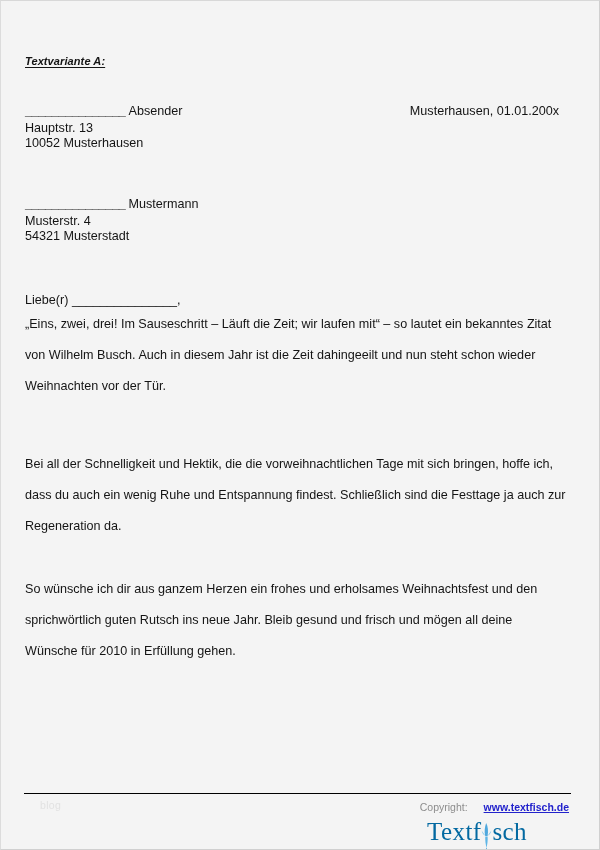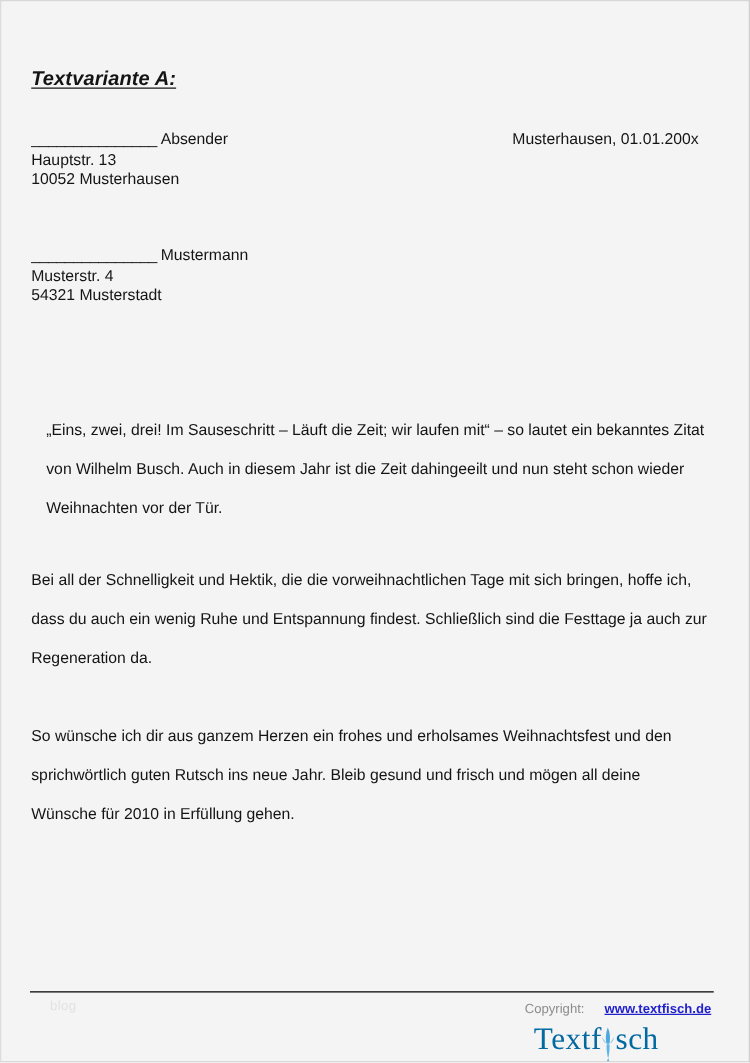--- a/index.html
+++ b/index.html
@@ -28,41 +28,42 @@
     left: 0; top: 0;
     width: 598px;
     height: 848px;
   }
 
   
   .doc-title {
     position: absolute;
     left: 24px;
     top: 54px;
-    font-size: 16px;
+    font-size: 11px;
     font-style: italic;
     font-weight: bold;
     letter-spacing: .1px;
     text-decoration: underline;
     text-underline-offset: 2px;
   }
 
   
   .addr-block {
     position: absolute;
     left: 24px;
     font-size: 12.6px;
     line-height: 15.6px;
   }
   .addr-sender { top: 103px; }
   .addr-recipient { top: 196px; }
   .rule-line {
     display: inline-block;
     letter-spacing: -0.3px;
     white-space: pre;
+    font-weight: bold;
   }
   .addr-name { margin-left: 3px; margin-top: 28px; }
   .addr-row  { display: block; white-space: nowrap; }
   .addr-row2 { display: block; margin-top: 1px; }
   .addr-row3 { display: block; }
 
   .place-date {
     position: absolute;
     right: 40px;
     top: 103px;
@@ -78,21 +79,21 @@
     font-size: 12.6px;
     white-space: nowrap;
   }
   .body-block {
     position: absolute;
     left: 24px;
     width: 543px;
     font-size: 12.6px;
     line-height: 31px;
   }
-  .para-1 { top: 328px; margin-left: 12px; }
+  .para-1 { top: 308px; }
   .para-2 { top: 448px; }
   .para-3 { top: 573px; }
   .body-block p { margin: 0; }
 
   
   .footer-rule {
     position: absolute;
     left: 23px;
     top: 792px;
     width: 547px;
@@ -160,20 +161,21 @@
     </div>
 
     <div class="place-date">Musterhausen, 01.01.200x</div>
 
     <div class="addr-block addr-recipient">
       <span class="addr-row"><span class="rule-line">_______________</span><span class="addr-name">Mustermann</span></span>
       <span class="addr-row2">Musterstr. 4</span>
       <span class="addr-row3">54321 Musterstadt</span>
     </div>
 
+    <div class="salutation">Liebe(r) _______________,</div>
 
     <div class="body-block para-1">
       <p>„Eins, zwei, drei! Im Sauseschritt – Läuft die Zeit; wir laufen mit“ – so lautet ein bekanntes Zitat von Wilhelm Busch. Auch in diesem Jahr ist die Zeit dahingeeilt und nun steht schon wieder Weihnachten vor der Tür.</p>
     </div>
 
     <div class="body-block para-2">
       <p>Bei all der Schnelligkeit und Hektik, die die vorweihnachtlichen Tage mit sich bringen, hoffe ich, dass du auch ein wenig Ruhe und Entspannung findest. Schließlich sind die Festtage ja auch zur Regeneration da.</p>
     </div>
 
     <div class="body-block para-3">

